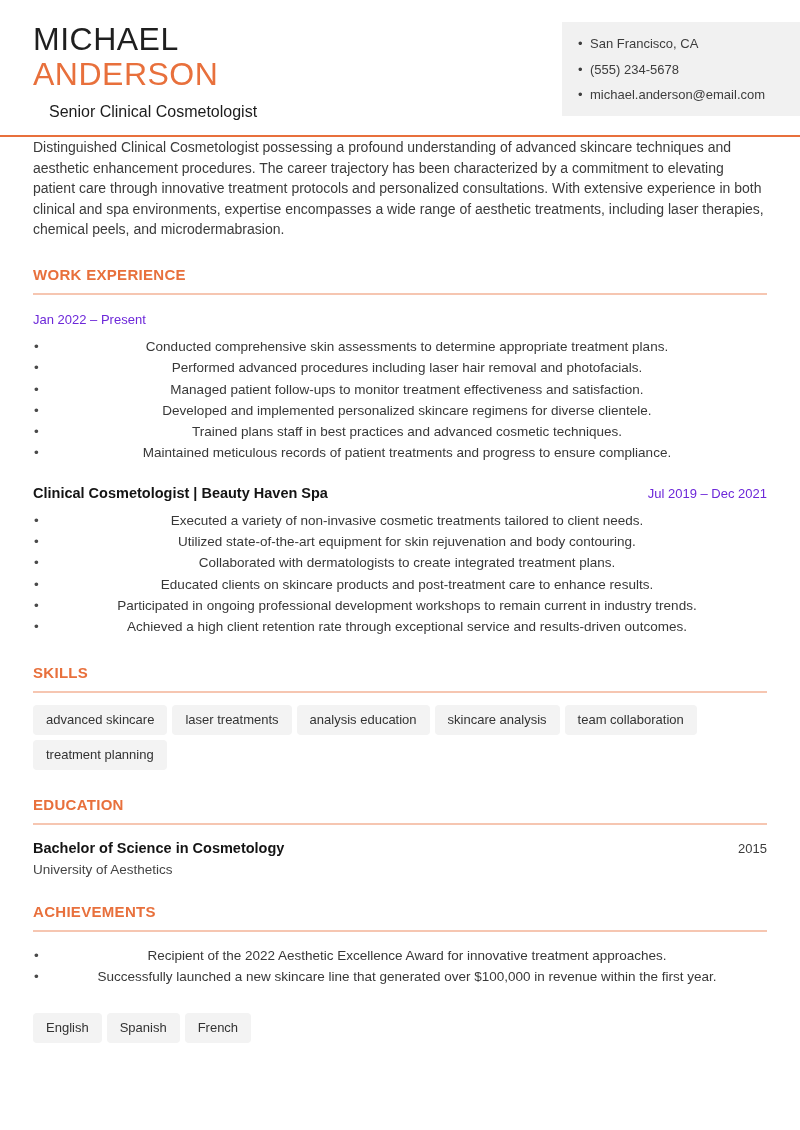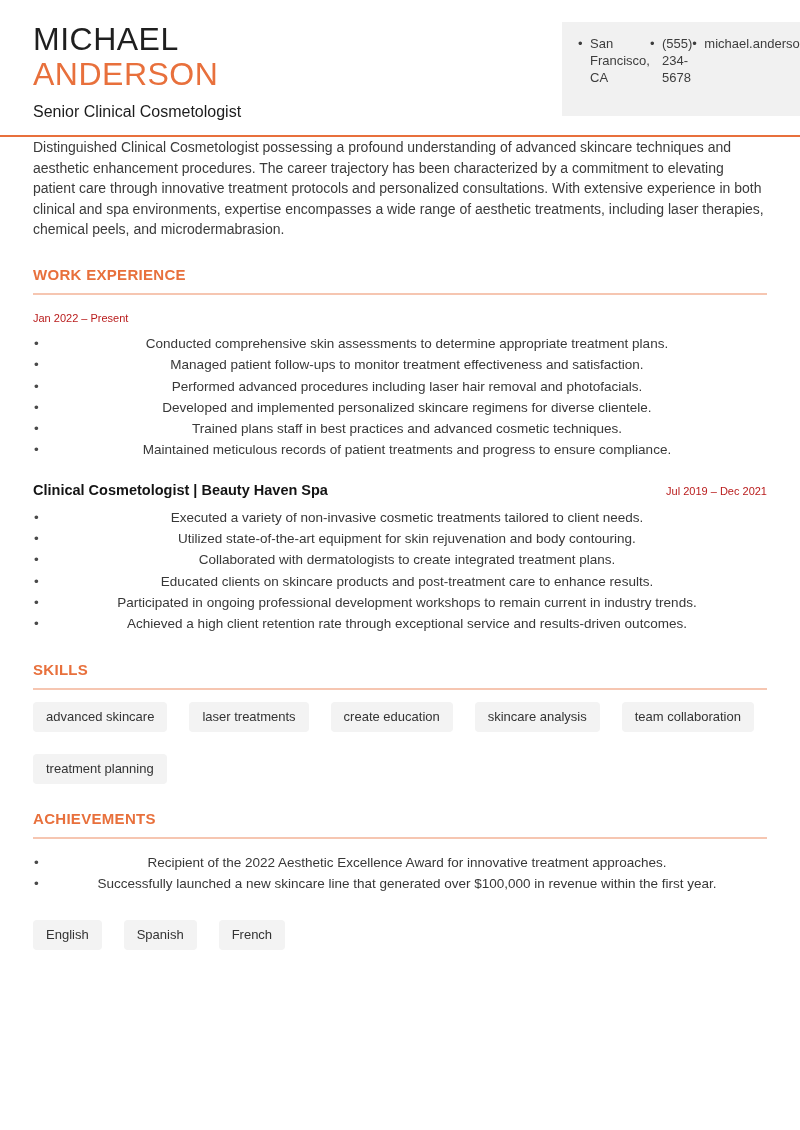--- a/index.html
+++ b/index.html
@@ -29,31 +29,33 @@
     font-weight: 400;
     letter-spacing: 0.5px;
     line-height: 35px;
     color: #1f1f1f;
   }
   .name-last { color: #E8703C; }
   .headline {
     margin-top: 11px;
     font-size: 16px;
     color: #1c1c1c;
+    margin-left: 16px;
   }
   .contact-box {
     position: absolute;
     top: 22px;
     left: 562px;
     right: 0;
     height: 94px;
     background: #f1f1f1;
     padding: 13px 10px 13px 16px;
     display: flex;
-    flex-direction: row;
+    flex-direction: column;
+    justify-content: space-between;
   }
   .contact-item {
     font-size: 13px;
     color: #3d3d3d;
     padding-left: 12px;
     position: relative;
     line-height: 17px;
   }
   .contact-item::before {
     content: "•";
@@ -86,22 +88,22 @@
     display: flex;
     justify-content: space-between;
     align-items: baseline;
   }
   .job-title {
     font-size: 14.5px;
     font-weight: 700;
     color: #141414;
   }
   .job-dates {
-    font-size: 11px;
-    color: #b91c1c;
+    font-size: 13px;
+    color: #6d28d9;
     white-space: nowrap;
   }
   ul.bullet-list {
     list-style: none;
     margin-top: 9px;
   }
   ul.bullet-list li {
     position: relative;
     padding-left: 14px;
     font-size: 13.5px;
@@ -112,21 +114,21 @@
   ul.bullet-list li::before {
     content: "•";
     position: absolute;
     left: 1px;
     color: #4a4a4a;
   }
 
   .chip-row {
     display: flex;
     flex-wrap: wrap;
-    gap: 22px;
+    gap: 5px;
     margin-top: 12px;
   }
   .chip {
     background: #f3f3f3;
     border-radius: 4px;
     padding: 8px 13px;
     font-size: 13px;
     color: #333333;
     line-height: 14px;
   }
@@ -176,22 +178,22 @@
 
   <div class="section">
     <h2 class="section-heading">WORK EXPERIENCE</h2>
 
     <div class="job">
       <div class="job-header">
         <span class="job-dates">Jan 2022 – Present</span>
       </div>
       <ul class="bullet-list">
         <li>Conducted comprehensive skin assessments to determine appropriate treatment plans.</li>
+        <li>Performed advanced procedures including laser hair removal and photofacials.</li>
         <li>Managed patient follow-ups to monitor treatment effectiveness and satisfaction.</li>
-        <li>Performed advanced procedures including laser hair removal and photofacials.</li>
         <li>Developed and implemented personalized skincare regimens for diverse clientele.</li>
         <li>Trained plans staff in best practices and advanced cosmetic techniques.</li>
         <li>Maintained meticulous records of patient treatments and progress to ensure compliance.</li>
       </ul>
     </div>
 
     <div class="job" style="margin-top:21px;">
       <div class="job-header">
         <span class="job-title">Clinical Cosmetologist | Beauty Haven Spa</span>
         <span class="job-dates">Jul 2019 – Dec 2021</span>
@@ -205,27 +207,35 @@
         <li>Achieved a high client retention rate through exceptional service and results-driven outcomes.</li>
       </ul>
     </div>
   </div>
 
   <div class="section">
     <h2 class="section-heading">SKILLS</h2>
     <div class="chip-row">
       <span class="chip">advanced skincare</span>
       <span class="chip">laser treatments</span>
-      <span class="chip">create education</span>
+      <span class="chip">analysis education</span>
       <span class="chip">skincare analysis</span>
       <span class="chip">team collaboration</span>
       <span class="chip">treatment planning</span>
     </div>
   </div>
 
+  <div class="section">
+    <h2 class="section-heading">EDUCATION</h2>
+    <div class="edu-row">
+      <span class="edu-degree">Bachelor of Science in Cosmetology</span>
+      <span class="edu-year">2015</span>
+    </div>
+    <div class="edu-school">University of Aesthetics</div>
+  </div>
 
   <div class="section">
     <h2 class="section-heading">ACHIEVEMENTS</h2>
     <ul class="bullet-list standalone">
       <li>Recipient of the 2022 Aesthetic Excellence Award for innovative treatment approaches.</li>
       <li>Successfully launched a new skincare line that generated over $100,000 in revenue within the first year.</li>
     </ul>
   </div>
 
   <div class="section">

